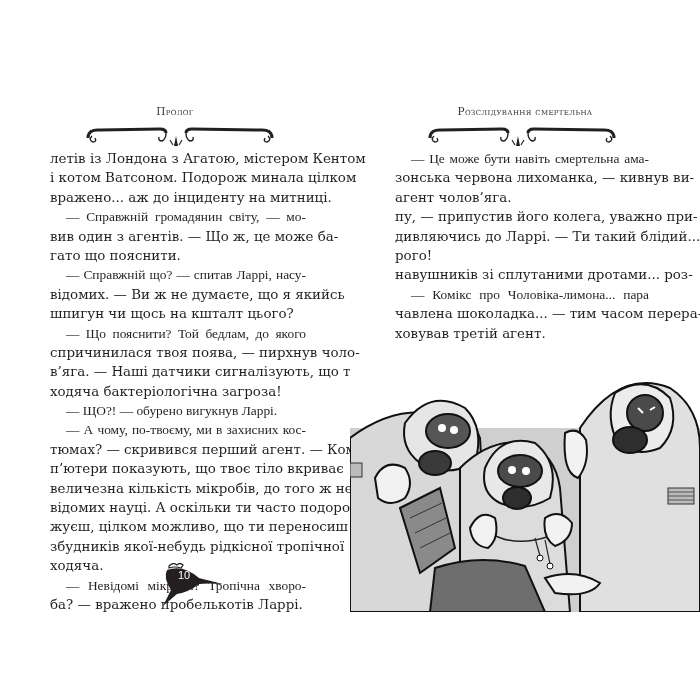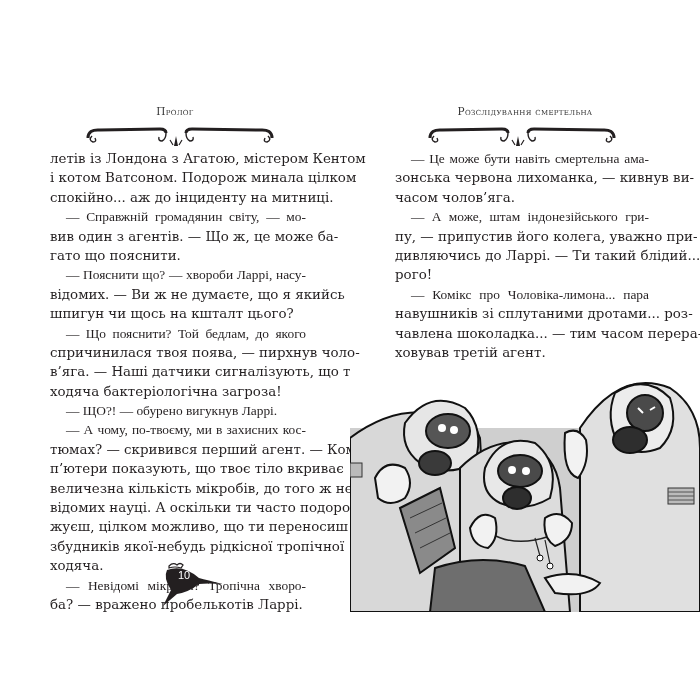--- a/index.html
+++ b/index.html
@@ -33,25 +33,25 @@
     <path d="M86 9 q0 6 -4 8 q-4 0 -3 -4" stroke="#231f20" stroke-width="1.4" fill="none"></path>
     <path d="M192 14 Q192 5 180 6 L112 5 Q106 5 106 9" stroke="#231f20" stroke-width="3" fill="none"></path>
     <path d="M188 12 q4 4 -1 6 q-4 0 -2 -4" stroke="#231f20" stroke-width="1.4" fill="none"></path>
     <path d="M106 9 q0 6 4 8 q4 0 3 -4" stroke="#231f20" stroke-width="1.4" fill="none"></path>
     <path d="M96 12 L94 22 L98 22 Z" fill="#231f20"></path>
     <path d="M90 16 L93 21 M102 16 L99 21" stroke="#231f20" stroke-width="1.2"></path>
   </svg>
   <div class="text-block" id="left-text">
       <span class="line">летів із Лондона з Агатою, містером Кентом</span>
       <span class="line">і котом Ватсоном. Подорож минала цілком</span>
-      <span class="line last">спокійно... аж до інциденту на митниці.</span>
+      <span class="line last">вражено... аж до інциденту на митниці.</span>
       <span class="line indent">— Справжній громадянин світу, — мо-</span>
       <span class="line">вив один з агентів. — Що ж, це може ба-</span>
       <span class="line last">гато що пояснити.</span>
-      <span class="line indent">— Пояснити що? — хвороби Ларрі, насу-</span>
+      <span class="line indent">— Справжній що? — спитав Ларрі, насу-</span>
       <span class="line">відомих. — Ви ж не думаєте, що я якийсь</span>
       <span class="line last">шпигун чи щось на кшталт цього?</span>
       <span class="line indent">— Що пояснити? Той бедлам, до якого</span>
       <span class="line">спричинилася твоя поява, — пирхнув чоло-</span>
       <span class="line">в’яга. — Наші датчики сигналізують, що ти</span>
       <span class="line last">ходяча бактеріологічна загроза!</span>
       <span class="line indent last">— ЩО?! — обурено вигукнув Ларрі.</span>
       <span class="line indent">— А чому, по-твоєму, ми в захисних кос-</span>
       <span class="line">тюмах? — скривився перший агент. — Ком-</span>
       <span class="line">п’ютери показують, що твоє тіло вкриває</span>
@@ -80,27 +80,26 @@
     <path d="M86 9 q0 6 -4 8 q-4 0 -3 -4" stroke="#231f20" stroke-width="1.4" fill="none"></path>
     <path d="M192 14 Q192 5 180 6 L112 5 Q106 5 106 9" stroke="#231f20" stroke-width="3" fill="none"></path>
     <path d="M188 12 q4 4 -1 6 q-4 0 -2 -4" stroke="#231f20" stroke-width="1.4" fill="none"></path>
     <path d="M106 9 q0 6 4 8 q4 0 3 -4" stroke="#231f20" stroke-width="1.4" fill="none"></path>
     <path d="M96 12 L94 22 L98 22 Z" fill="#231f20"></path>
     <path d="M90 16 L93 21 M102 16 L99 21" stroke="#231f20" stroke-width="1.2"></path>
   </svg>
   <div class="text-block" id="right-text">
       <span class="line indent">— Це може бути навіть смертельна ама-</span>
       <span class="line">зонська червона лихоманка, — кивнув ви-</span>
-      <span class="line last">часом чолов’яга.</span>
-      <span class="line indent">— А може, штам індонезійського гри-</span>
+      <span class="line last">агент чолов’яга.</span>
       <span class="line">пу, — припустив його колега, уважно при-</span>
       <span class="line">дивляючись до Ларрі. — Ти такий блідий...</span>
       <span class="line last">рого!</span>
+      <span class="line">навушників зі сплутаними дротами... роз-</span>
       <span class="line indent">— Комікс про Чоловіка-лимона... пара</span>
-      <span class="line">навушників зі сплутаними дротами... роз-</span>
       <span class="line">чавлена шоколадка... — тим часом перера-</span>
       <span class="line last">ховував третій агент.</span>
     </div>
 
   <svg class="illustration" viewBox="0 0 350 244" preserveAspectRatio="none">
 
     <rect x="0" y="60" width="350" height="184" fill="#cfcfcf"></rect>
     <rect x="0" y="0" width="350" height="60" fill="#ffffff"></rect>
 
     <path d="M0 70 Q40 40 80 45 Q120 40 130 70 L140 244 L0 244 Z" fill="#d8d8d8" stroke="#111" stroke-width="2"></path>

